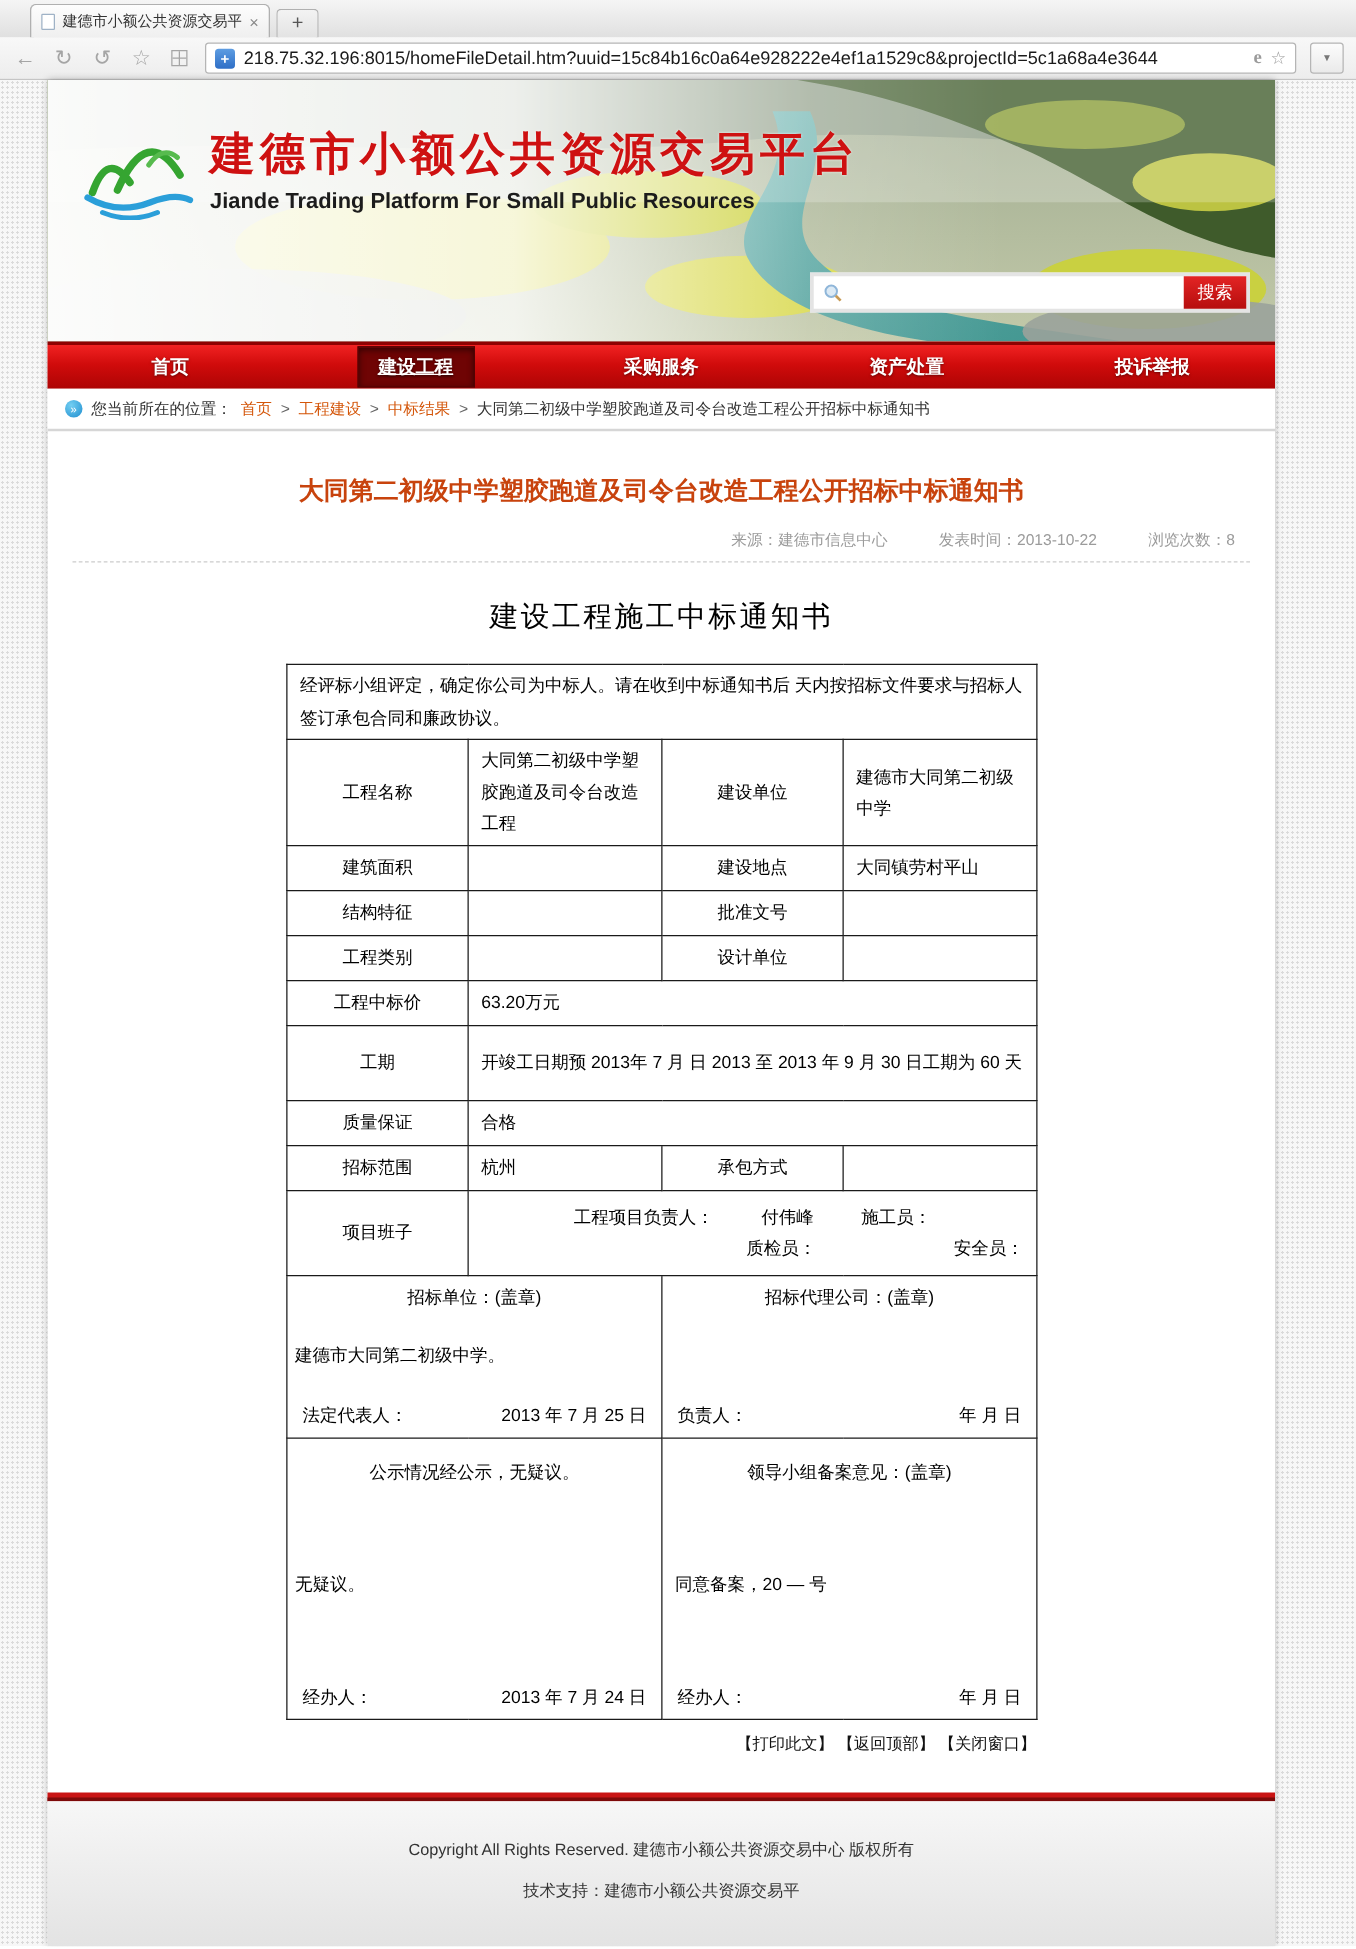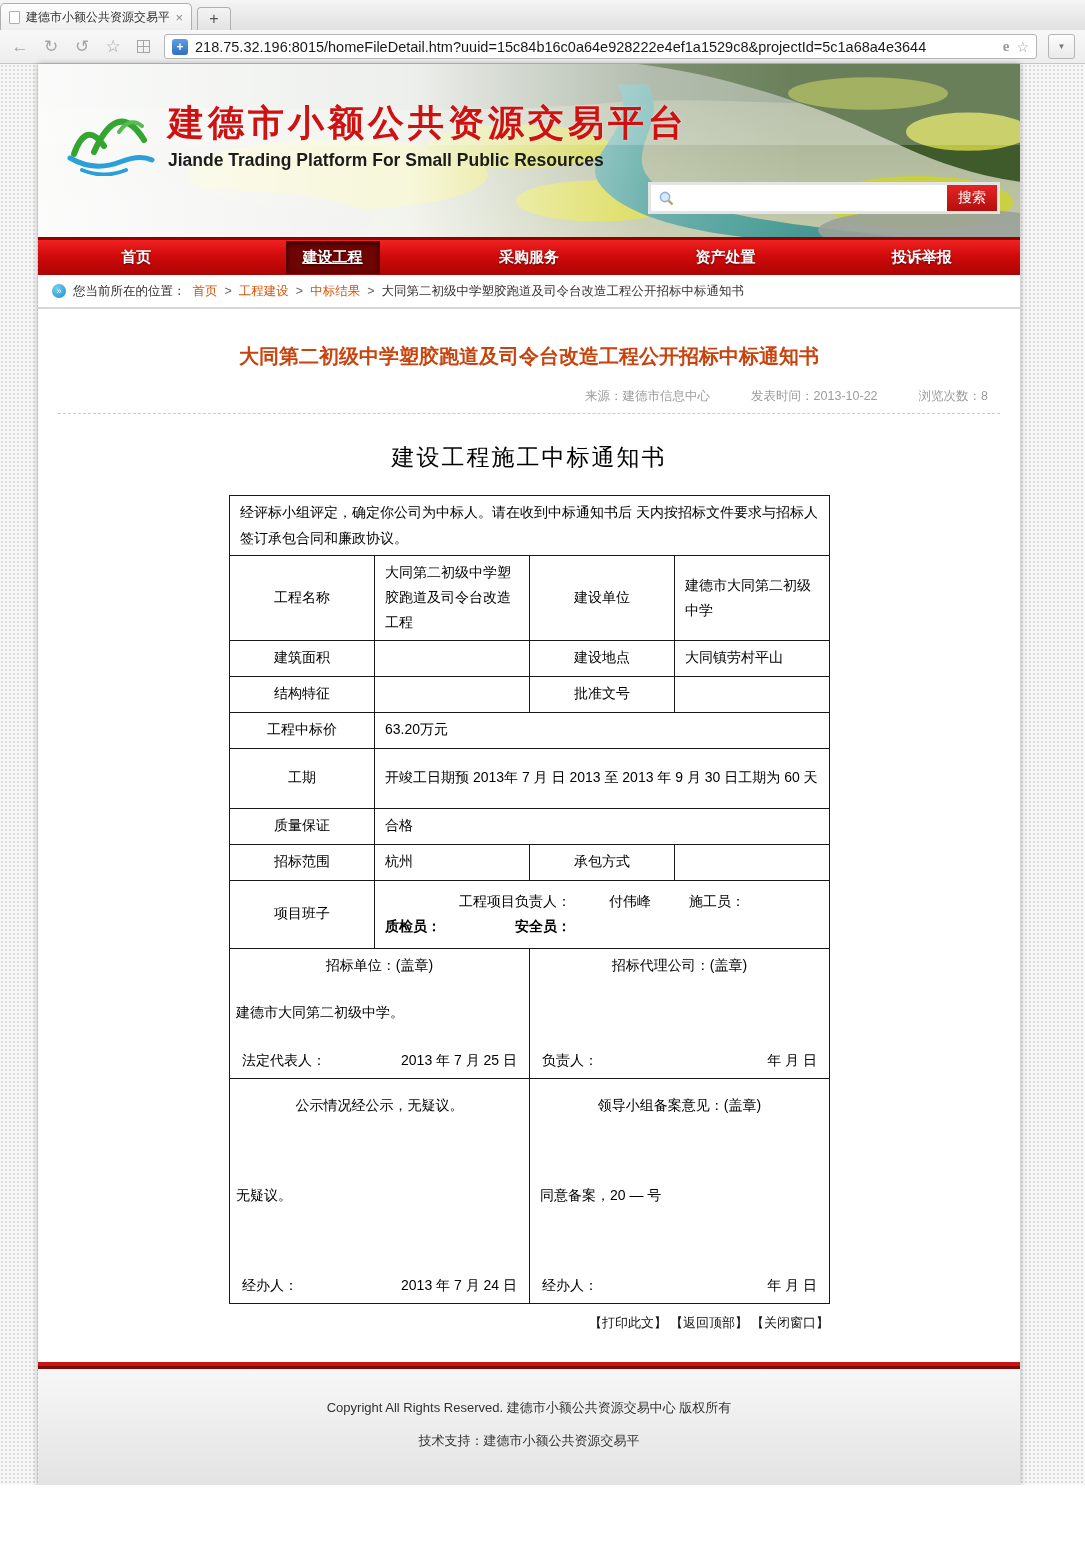--- a/index.html
+++ b/index.html
@@ -7,21 +7,21 @@
     width: 1085px;
     font-family: "Liberation Sans", "DejaVu Sans", sans-serif;
     background: #fff;
   }
   .page { width: 1085px; }
 
   
   .tabbar {
     height: 30px;
     background: linear-gradient(#f5f5f5, #e0e0e0);
-    display: flex; align-items: flex-end; padding-left: 0;
+    display: flex; align-items: flex-end; padding-left: 24px;
   }
   .tab {
     width: 192px; height: 27px;
     background: linear-gradient(#fdfdfd, #efefef);
     border: 1px solid #b0b0b0; border-bottom: none;
     border-radius: 5px 5px 0 0;
     display: flex; align-items: center; gap: 6px;
     padding: 0 8px; font-size: 12px; color: #333;
   }
   .doc-icon { width: 11px; height: 13px; background: #fff; border: 1px solid #9fb2c6; border-radius: 1px; flex: 0 0 auto; }
@@ -72,21 +72,21 @@
   
   .page-bg {
     background-color: #f7f7f7;
     background-image: radial-gradient(#dadada 1px, transparent 1px);
     background-size: 4px 4px;
     padding-left: 38px;
   }
   .content { width: 982px; background: #fff; box-shadow: 0 0 6px rgba(0,0,0,.3); }
 
   
-  .banner { position: relative; height: 173px; overflow: hidden; background: #b3bda0; }
+  .banner { position: relative; height: 209px; overflow: hidden; background: #b3bda0; }
   .banner-photo { position: absolute; left: 0; top: 0; width: 100%; height: 100%; }
   .logo { position: absolute; left: 26px; top: 30px; display: flex; align-items: center; gap: 12px; }
   .logo-cn { font-size: 36px; font-weight: bold; color: #ce1111; letter-spacing: 4px;
              text-shadow: 0 0 2px rgba(255,255,255,.8); }
   .logo-en { font-size: 17.5px; font-weight: bold; color: #1c1c1c; margin-top: 2px; }
   .searchbox {
     position: absolute; right: 20px; bottom: 23px;
     width: 352px; height: 32px; background: #fff;
     border: 3px solid rgba(225,225,225,.9);
     display: flex; align-items: center;
@@ -148,21 +148,21 @@
 
   
   .form-wrap { width: 600px; margin: 0 auto; }
   table.form { width: 600px; border-collapse: collapse; table-layout: fixed; font-size: 14px; color: #000; }
   table.form td { border: 1px solid #1a1a1a; padding: 4px 10px; line-height: 1.8; vertical-align: middle; }
   .c1 { width: 145px; } .c2 { width: 155px; } .c3 { width: 145px; } .c4 { width: 155px; }
   td.lbl { text-align: center; }
   .h-intro { height: 60px; } .h-r1 { height: 80px; } .h-s { height: 36px; }
   .h-r6 { height: 60px; } .h-r9 { height: 68px; }
   .crew-line { display: flex; justify-content: center; gap: 38px; }
-  .crew-line2 { display: flex; justify-content: flex-start; gap: 74px; font-weight: bold; }
+  .crew-line2 { display: flex; justify-content: flex-end; gap: 110px; }
   td.block { vertical-align: top; padding: 8px 12px; }
   .h-sign { height: 130px; } .h-notice { height: 225px; }
   .block-inner { display: flex; flex-direction: column; justify-content: space-between; height: 100%; }
   .block-title { text-align: center; }
   .block-title-sp { text-align: center; margin-top: 10px; }
   .block-body { text-align: left; margin-left: -4px; }
   .block-body-center { text-align: left; }
   .block-foot { display: flex; justify-content: space-between; padding: 0 2px; }
 
   .actions {
@@ -335,20 +335,26 @@
                 <td class="lbl">建设地点</td>
                 <td>大同镇劳村平山</td>
               </tr>
               <tr>
                 <td class="lbl h-s">结构特征</td>
                 <td></td>
                 <td class="lbl">批准文号</td>
                 <td></td>
               </tr>
               <tr>
+                <td class="lbl h-s">工程类别</td>
+                <td></td>
+                <td class="lbl">设计单位</td>
+                <td></td>
+              </tr>
+              <tr>
                 <td class="lbl h-s">工程中标价</td>
                 <td colspan="3">63.20万元</td>
               </tr>
               <tr>
                 <td class="lbl h-r6">工期</td>
                 <td colspan="3">开竣工日期预  2013年 7 月  日 2013 至  2013 年 9 月 30 日工期为 60 天</td>
               </tr>
               <tr>
                 <td class="lbl h-s">质量保证</td>
                 <td colspan="3">合格</td>

